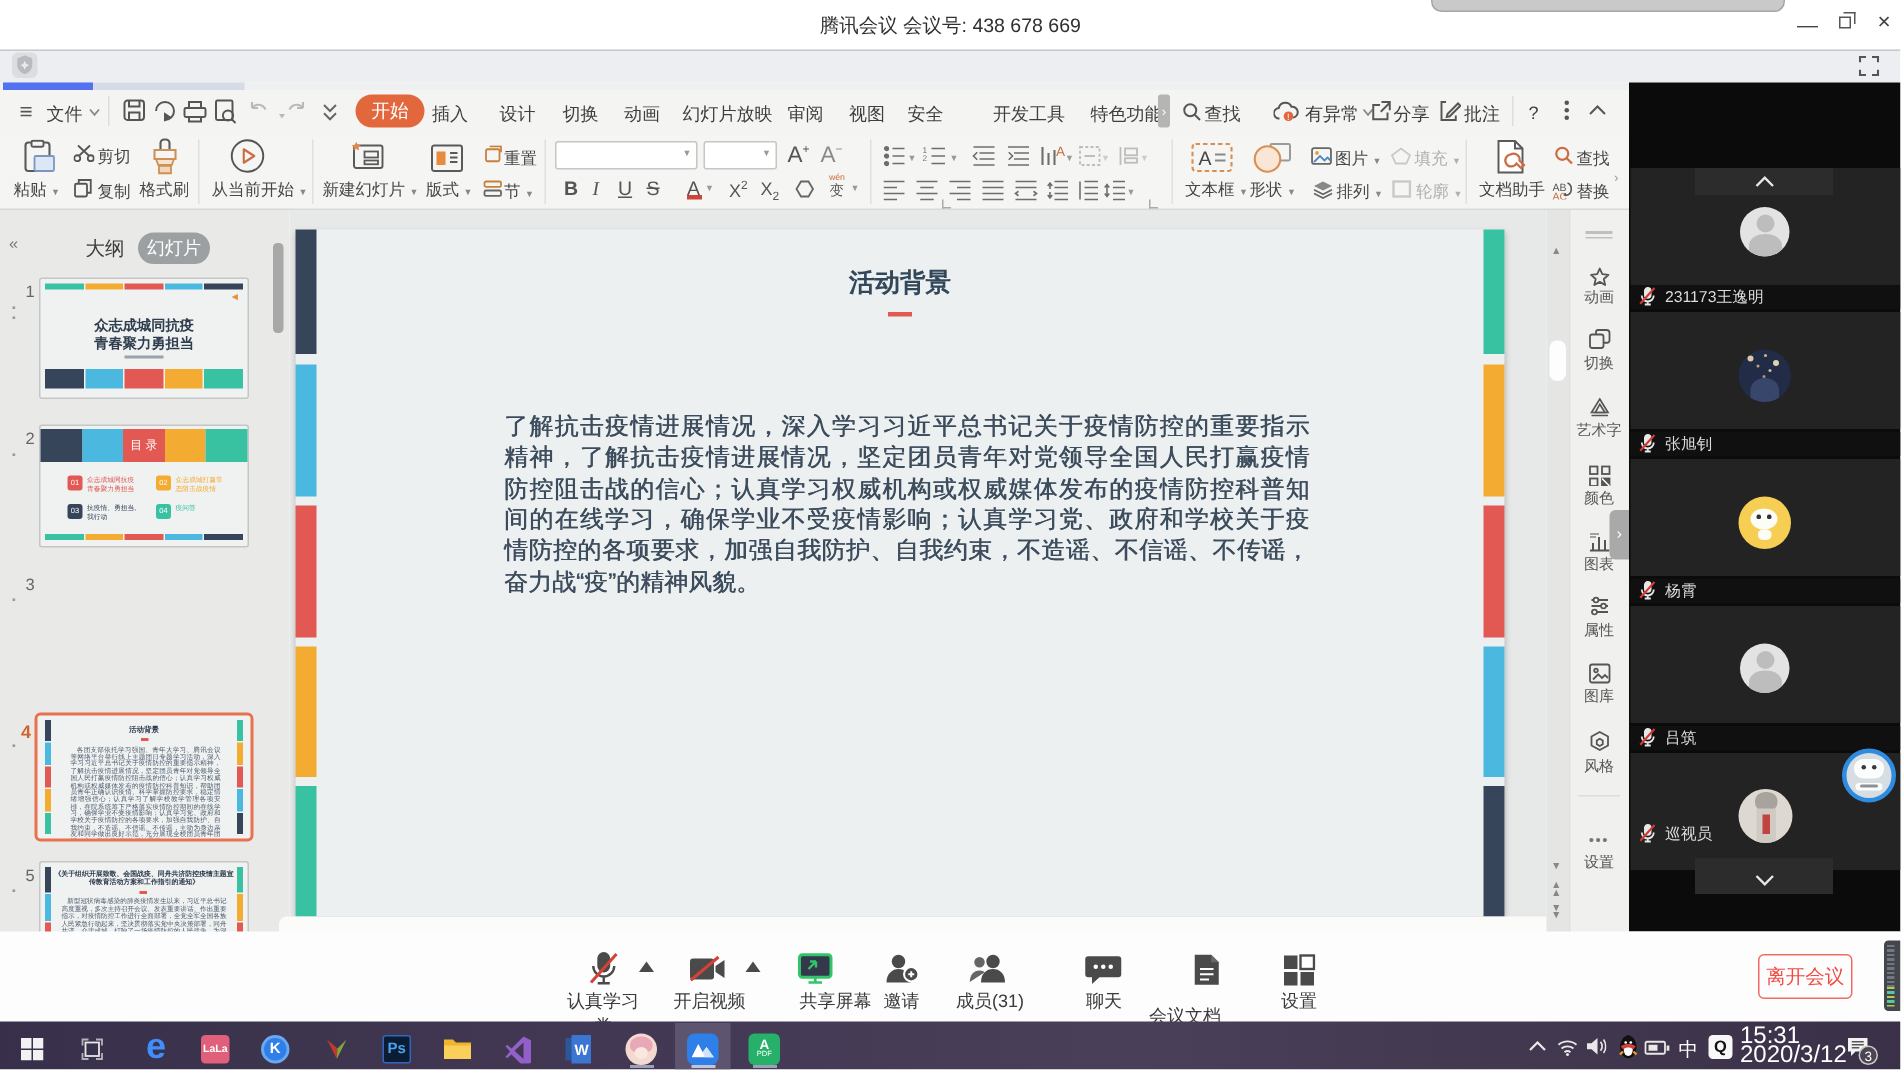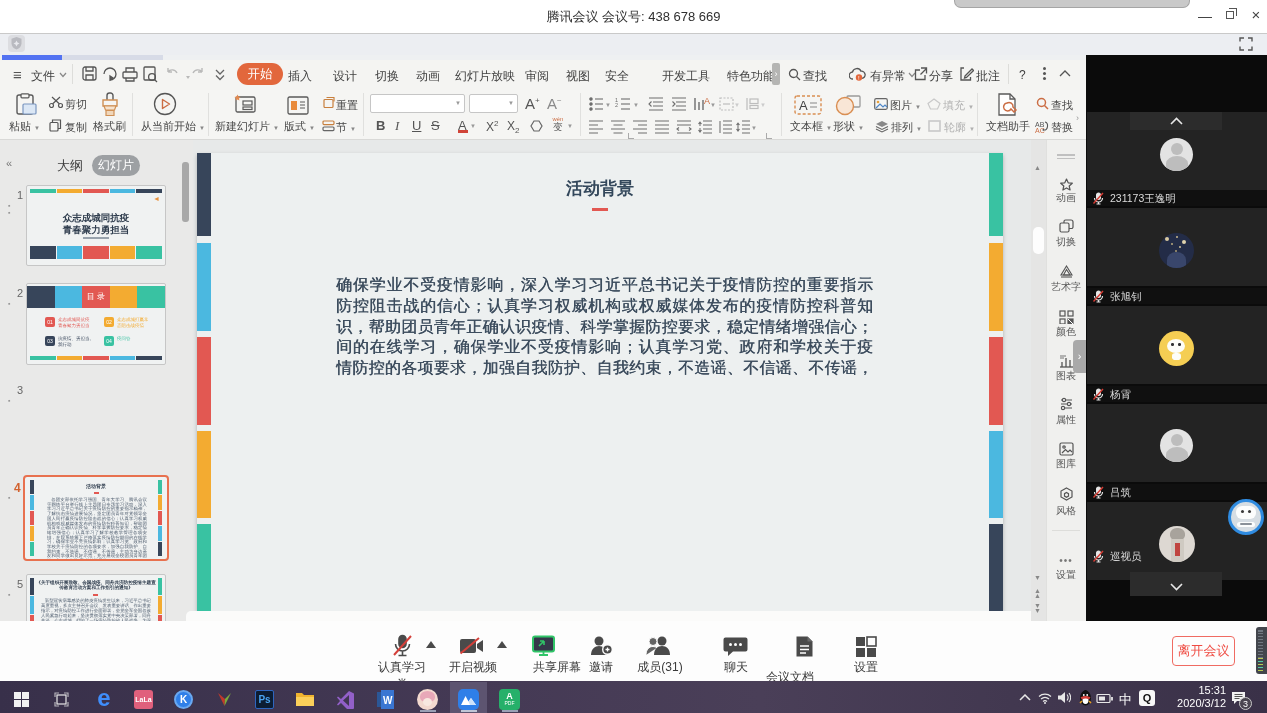--- a/index.html
+++ b/index.html
@@ -66,21 +66,21 @@
 .avhead { left:50%; top:5px; width:12px; height:12px; margin-left:-6px; background:#bdbdbd; border-radius:50%; }
 .avbody { left:50%; top:18px; width:22px; height:15px; margin-left:-11px; background:#bdbdbd; border-radius:55% 55% 0 0; }
 
 
 #meetbar { left:0; top:621px; width:1267px; height:60px; background:#fdfdfd; }
 .mbl { top:659px; font-size:12px; color:#3a3a3a; text-align:center; }
 #leavebtn { left:1172px; top:636px; width:63px; height:30px; border:1px solid #f06b62; border-radius:4px; color:#ef4b42; font-size:13px; text-align:center; line-height:28px; }
 
 
 #taskbar { left:0; top:681px; width:1267px; height:32px; background:linear-gradient(90deg,#38304a 0%,#453a55 40%,#4a3f58 60%,#3a3148 100%); }
-#clock { left:1160px; top:684px; width:66px; color:#fff; font-size:11px; text-align:right; line-height:13px; }
+#clock { left:1160px; top:684px; width:66px; color:#fff; font-size:16px; text-align:left; line-height:13px; }
 </style>
 </head>
 <body>
 
 <div class="abs" id="titlebar"></div>
 <div class="abs" id="titletext">腾讯会议 会议号: 438 678 669</div>
 <div class="abs" id="bubble"></div>
 <div class="abs winbtn" style="left:1198px;">—</div>
 <div class="abs" style="left:1226px;top:11px;width:8px;height:8px;border:1.2px solid #555;"></div>
 <div class="abs" style="left:1229px;top:8px;width:8px;height:8px;border:1.2px solid #555;border-left:none;border-bottom:none;"></div>
@@ -498,25 +498,26 @@
  <div class="abs stripseg" style="top:278px;height:87px;background:#f3ab31;"></div>
  <div class="abs stripseg" style="top:371px;height:87px;background:#39c2a2;"></div>
  <div class="abs stripsegR" style="top:0;height:83px;background:#39c2a2;"></div>
  <div class="abs stripsegR" style="top:90px;height:88px;background:#f3ab31;"></div>
  <div class="abs stripsegR" style="top:184px;height:88px;background:#e25852;"></div>
  <div class="abs stripsegR" style="top:278px;height:87px;background:#4bb8e0;"></div>
  <div class="abs stripsegR" style="top:371px;height:87px;background:#37455a;"></div>
  <div class="abs" id="stitle">活动背景</div>
  <div class="abs" id="sdash"></div>
  <div class="abs" id="sbody">
-  <div class="bl">确保学业不受疫情影响，深入学习习近平总书记关于疫情防控的重要指示</div>
+  <div class="bl">了解抗击疫情进展情况，深入学习习近平总书记关于疫情防控的重要指示</div>
+  <div class="bl">精神，了解抗击疫情进展情况，坚定团员青年对党领导全国人民打赢疫情</div>
   <div class="bl">防控阻击战的信心；认真学习权威机构或权威媒体发布的疫情防控科普知</div>
-  <div class="bl">识，帮助团员青年正确认识疫情、科学掌握防控要求，稳定情绪增强信心；</div>
   <div class="bl">间的在线学习，确保学业不受疫情影响；认真学习党、政府和学校关于疫</div>
   <div class="bl">情防控的各项要求，加强自我防护、自我约束，不造谣、不信谣、不传谣，</div>
+  <div class="bl" style="text-align-last:left;">奋力战“疫”的精神风貌。</div>
  </div>
 </div>
 
 <div class="abs" style="left:186px;top:611px;width:860px;height:11px;background:#fbfbfa;border-radius:5px 5px 0 0;"></div>
 
 <div class="abs" id="vscroll"></div>
 <div class="abs" style="left:1034px;top:164px;font-size:7px;color:#888;">▲</div>
 <div class="abs" id="vthumb"></div>
 <div class="abs" style="left:1034px;top:574px;font-size:7px;color:#888;">▼</div>
 <div class="abs" style="left:1034px;top:588px;font-size:7px;color:#888;line-height:5px;">▲<br>▲</div>

